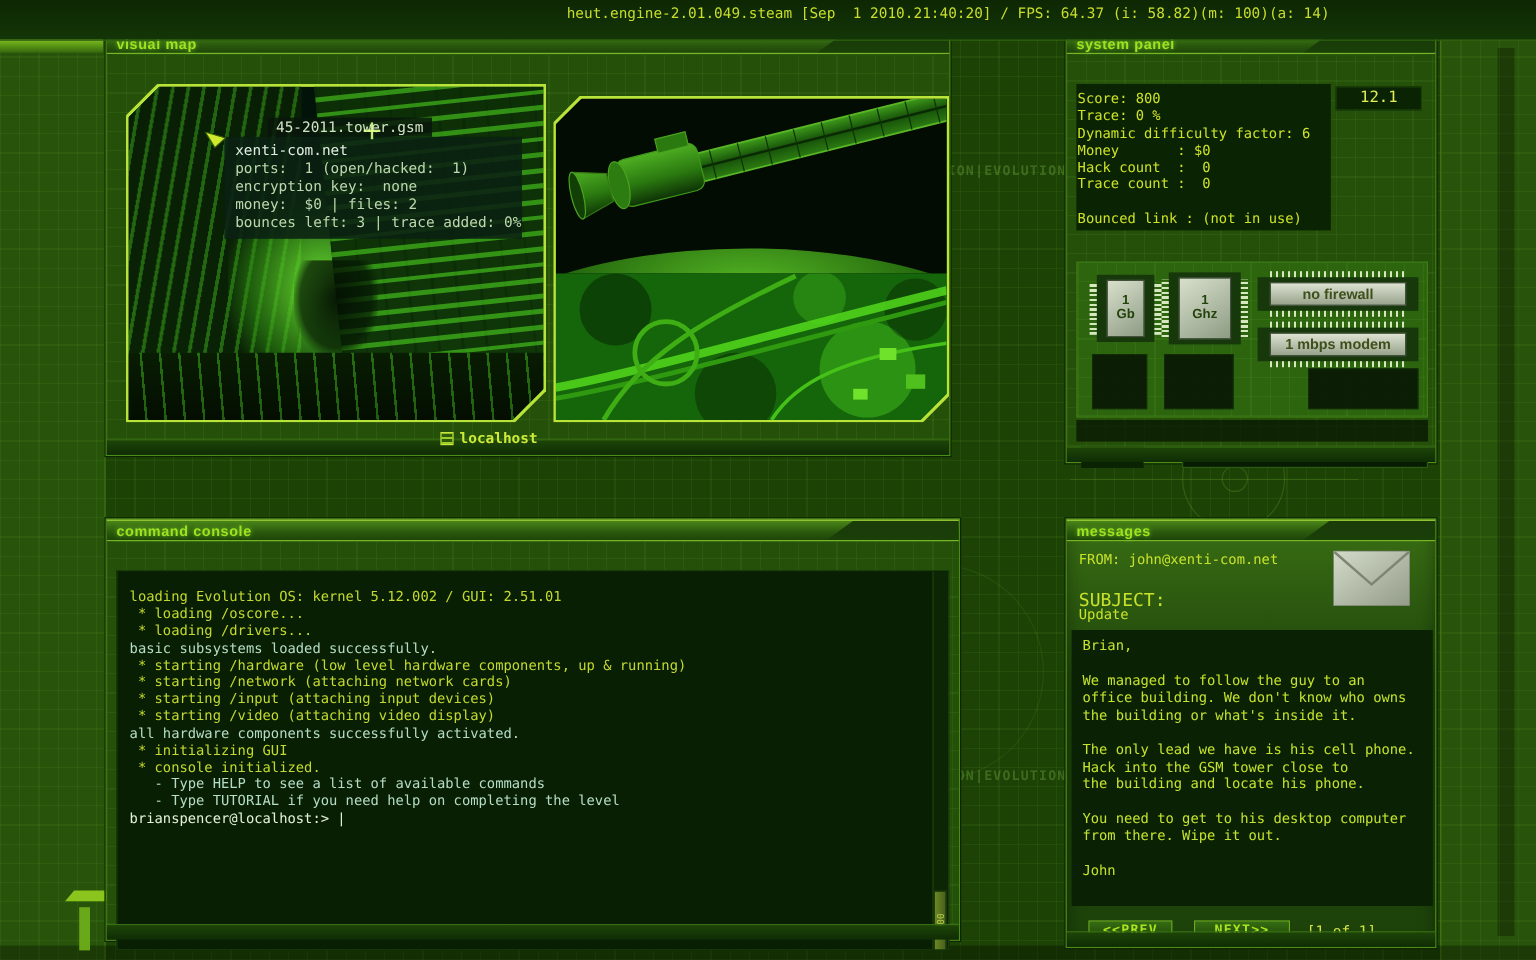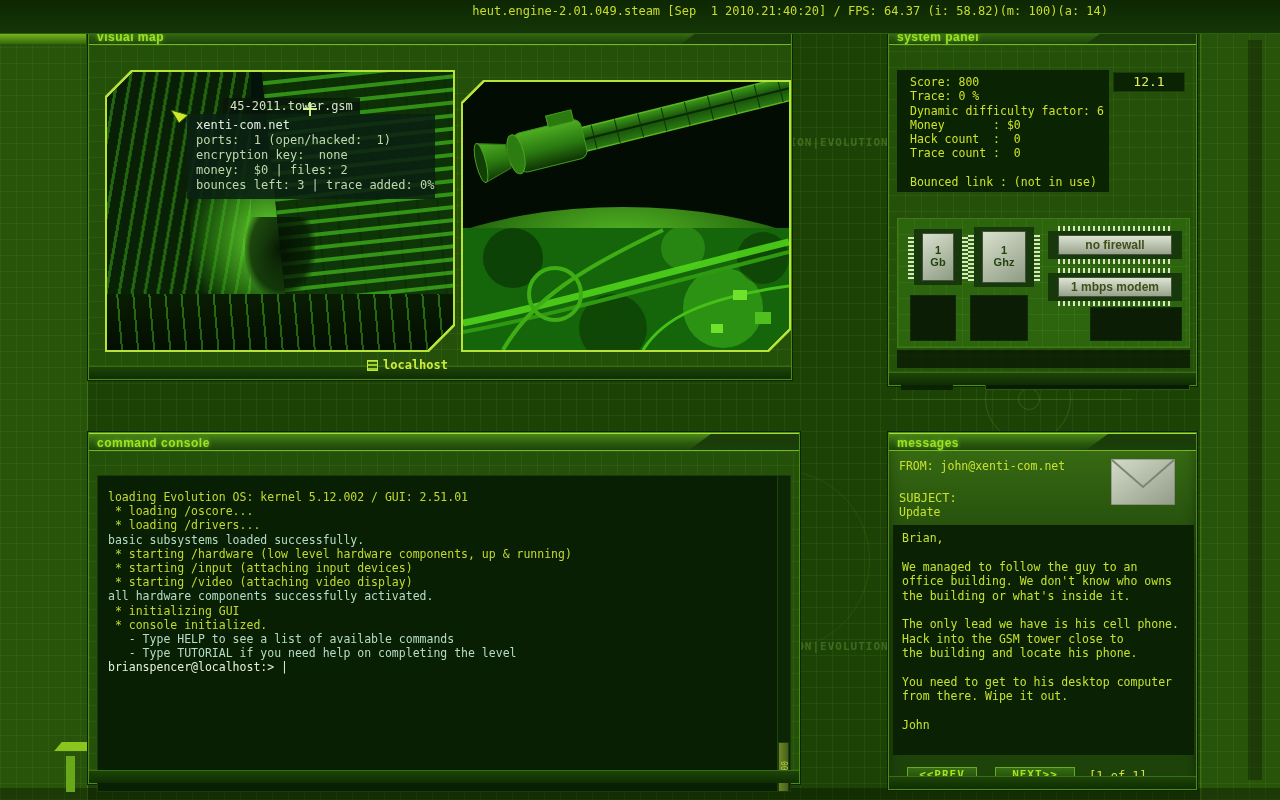--- a/index.html
+++ b/index.html
@@ -87,21 +87,21 @@
   .sparkle::after  { content:''; position:absolute; left:0; top:6px; width:14px; height:2px; background:rgba(220,255,140,.9); }
 
   .node { position:absolute; left:278px; top:312px; display:flex; align-items:center; gap:5px; z-index:4; cursor:pointer; }
   .node-icon { width:11px; height:11px; border:1px solid #c6e83a; background:
       repeating-linear-gradient(0deg,#9ccf2a 0 2px, #2e5c0c 2px 4px); }
   .node-label { font-size:12px; font-weight:bold; color:#cdeb3a; }
 
   
   #system-panel { left:888px; top:26px; width:309px; height:360px; }
   .stats-box { position:absolute; left:8px; top:24px; width:212px; height:122px; background:#0a2403;
-    padding:5px 13px; font-size:11.5px; line-height:14.3px; color:#cde228; }
+    padding:5px 1px; font-size:11.5px; line-height:14.3px; color:#cde228; }
   .gauge { position:absolute; left:224px; top:26px; width:72px; height:20px; background:#0a2403;
     border:1px solid #1a3e08; color:#e3ef55; font-size:13px; text-align:center; line-height:18px; }
   .board { position:absolute; left:8px; top:172px; width:293px; height:130px; background-color:#2d650f;
     border:1px solid #3f7a14; }
   .slot { position:absolute; background:rgba(4,14,2,.82); border:1px solid rgba(18,46,8,.9); }
   .chip { position:absolute; background:#16380a; padding:4px 8px; }
   .chip::before,.chip::after { content:''; position:absolute; top:6px; bottom:6px; width:6px;
     background:repeating-linear-gradient(0deg,#d7e8c0 0 2px, transparent 2px 4px); }
   .chip::before { left:-6px; } .chip::after { right:-6px; }
   .chip-inner { background:linear-gradient(145deg,#d8e0cc,#8e9c84); border:1px solid #44503c;
@@ -127,21 +127,21 @@
   .ln-y { color:#c3d930; } .ln-c { color:#b5dcc6; } .ln-w { color:#e4f2dc; }
   .scroll-track { position:absolute; right:0; top:0; bottom:0; width:13px; background:#0c2605; border-left:1px solid #1c4309; }
   .scroll-thumb { position:absolute; right:1px; top:266px; width:11px; height:52px;
     background:linear-gradient(90deg,#6d8626,#45611a); border:1px solid #223a0c;
     color:#b9d24a; font-size:8px; writing-mode:vertical-rl; text-align:center; line-height:10px; cursor:grab; }
 
   
   #messages { left:888px; top:432px; width:309px; height:358px;
     background:linear-gradient(180deg,#3a6f14,#1d430a 40%); }
   .msg-from { position:absolute; left:10px; top:26px; font-size:11.5px; color:#c8e22c; white-space:pre; }
-  .msg-subj-label { position:absolute; left:10px; top:58px; font-size:12px; color:#c8e22c; }
+  .msg-subj-label { position:absolute; left:10px; top:58px; font-size:15px; color:#c8e22c; }
   .msg-subj { position:absolute; left:10px; top:72px; font-size:11.5px; color:#c8e22c; }
   .envelope { position:absolute; left:222px; top:26px; width:64px; height:46px; }
   .msg-body { position:absolute; left:4px; top:92px; width:301px; height:230px; background:#0a2104;
     padding:6px 9px; font-size:11.5px; line-height:14.4px; }
   .msg-body > div { white-space:pre; color:#c4e22e; }
   .msg-footer { position:absolute; left:0; right:0; top:334px; height:18px; }
   .btn { position:absolute; top:0; height:16px; background:linear-gradient(180deg,#356d12,#1e4509);
     border:1px solid #6aa824; color:#a8e41e; font-weight:bold; font-size:11px; text-align:center;
     line-height:14px; letter-spacing:1px; cursor:pointer; font-family:"DejaVu Sans Mono", monospace; }
   .btn-prev { left:18px; width:70px; }
@@ -323,20 +323,21 @@
     <span class="panel-title">command console</span>
   </div>
   <div class="panel-body grid">
     <div class="console-box">
       <div class="console-text mono">
           <div class="ln-y">loading Evolution OS: kernel 5.12.002 / GUI: 2.51.01</div>
           <div class="ln-y"> * loading /oscore...</div>
           <div class="ln-y"> * loading /drivers...</div>
           <div class="ln-c">basic subsystems loaded successfully.</div>
           <div class="ln-y"> * starting /hardware (low level hardware components, up &amp; running)</div>
+          <div class="ln-y"> * starting /network (attaching network cards)</div>
           <div class="ln-y"> * starting /input (attaching input devices)</div>
           <div class="ln-y"> * starting /video (attaching video display)</div>
           <div class="ln-c">all hardware components successfully activated.</div>
           <div class="ln-y"> * initializing GUI</div>
           <div class="ln-y"> * console initialized.</div>
           <div class="ln-c">   - Type HELP to see a list of available commands</div>
           <div class="ln-c">   - Type TUTORIAL if you need help on completing the level</div>
           <div class="ln-w">brianspencer@localhost:&gt; |</div>
         </div>
       <div class="scroll-track">

